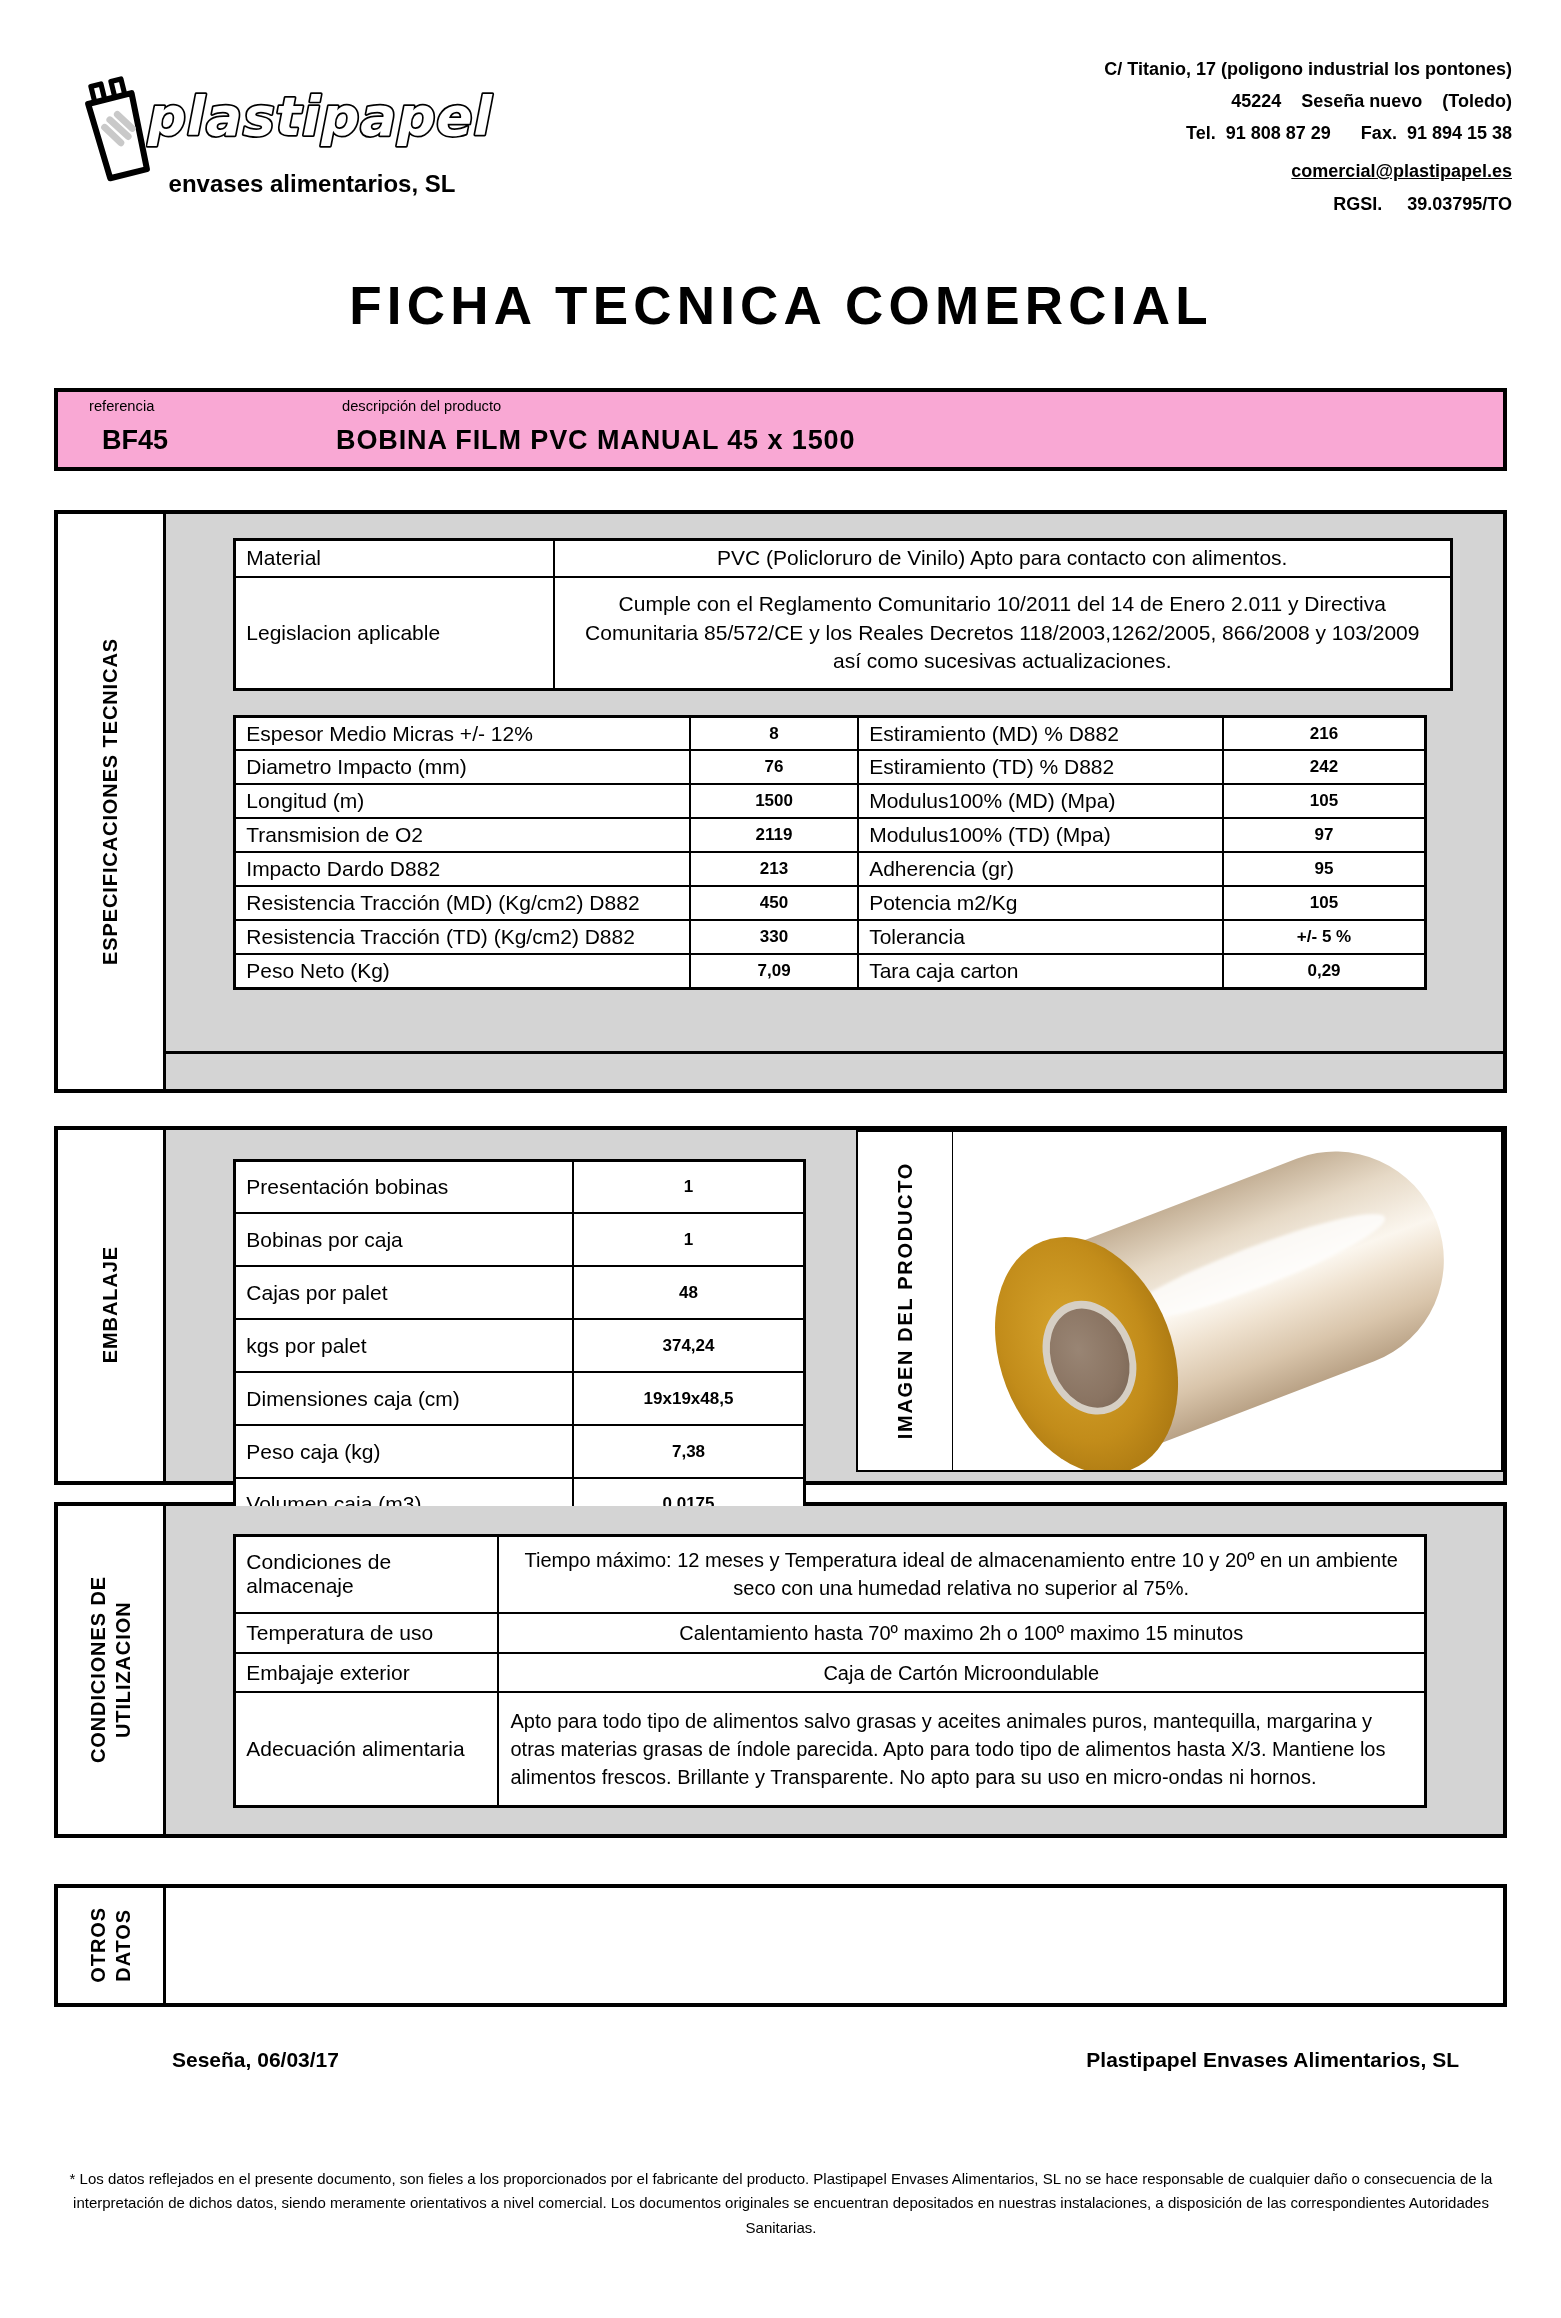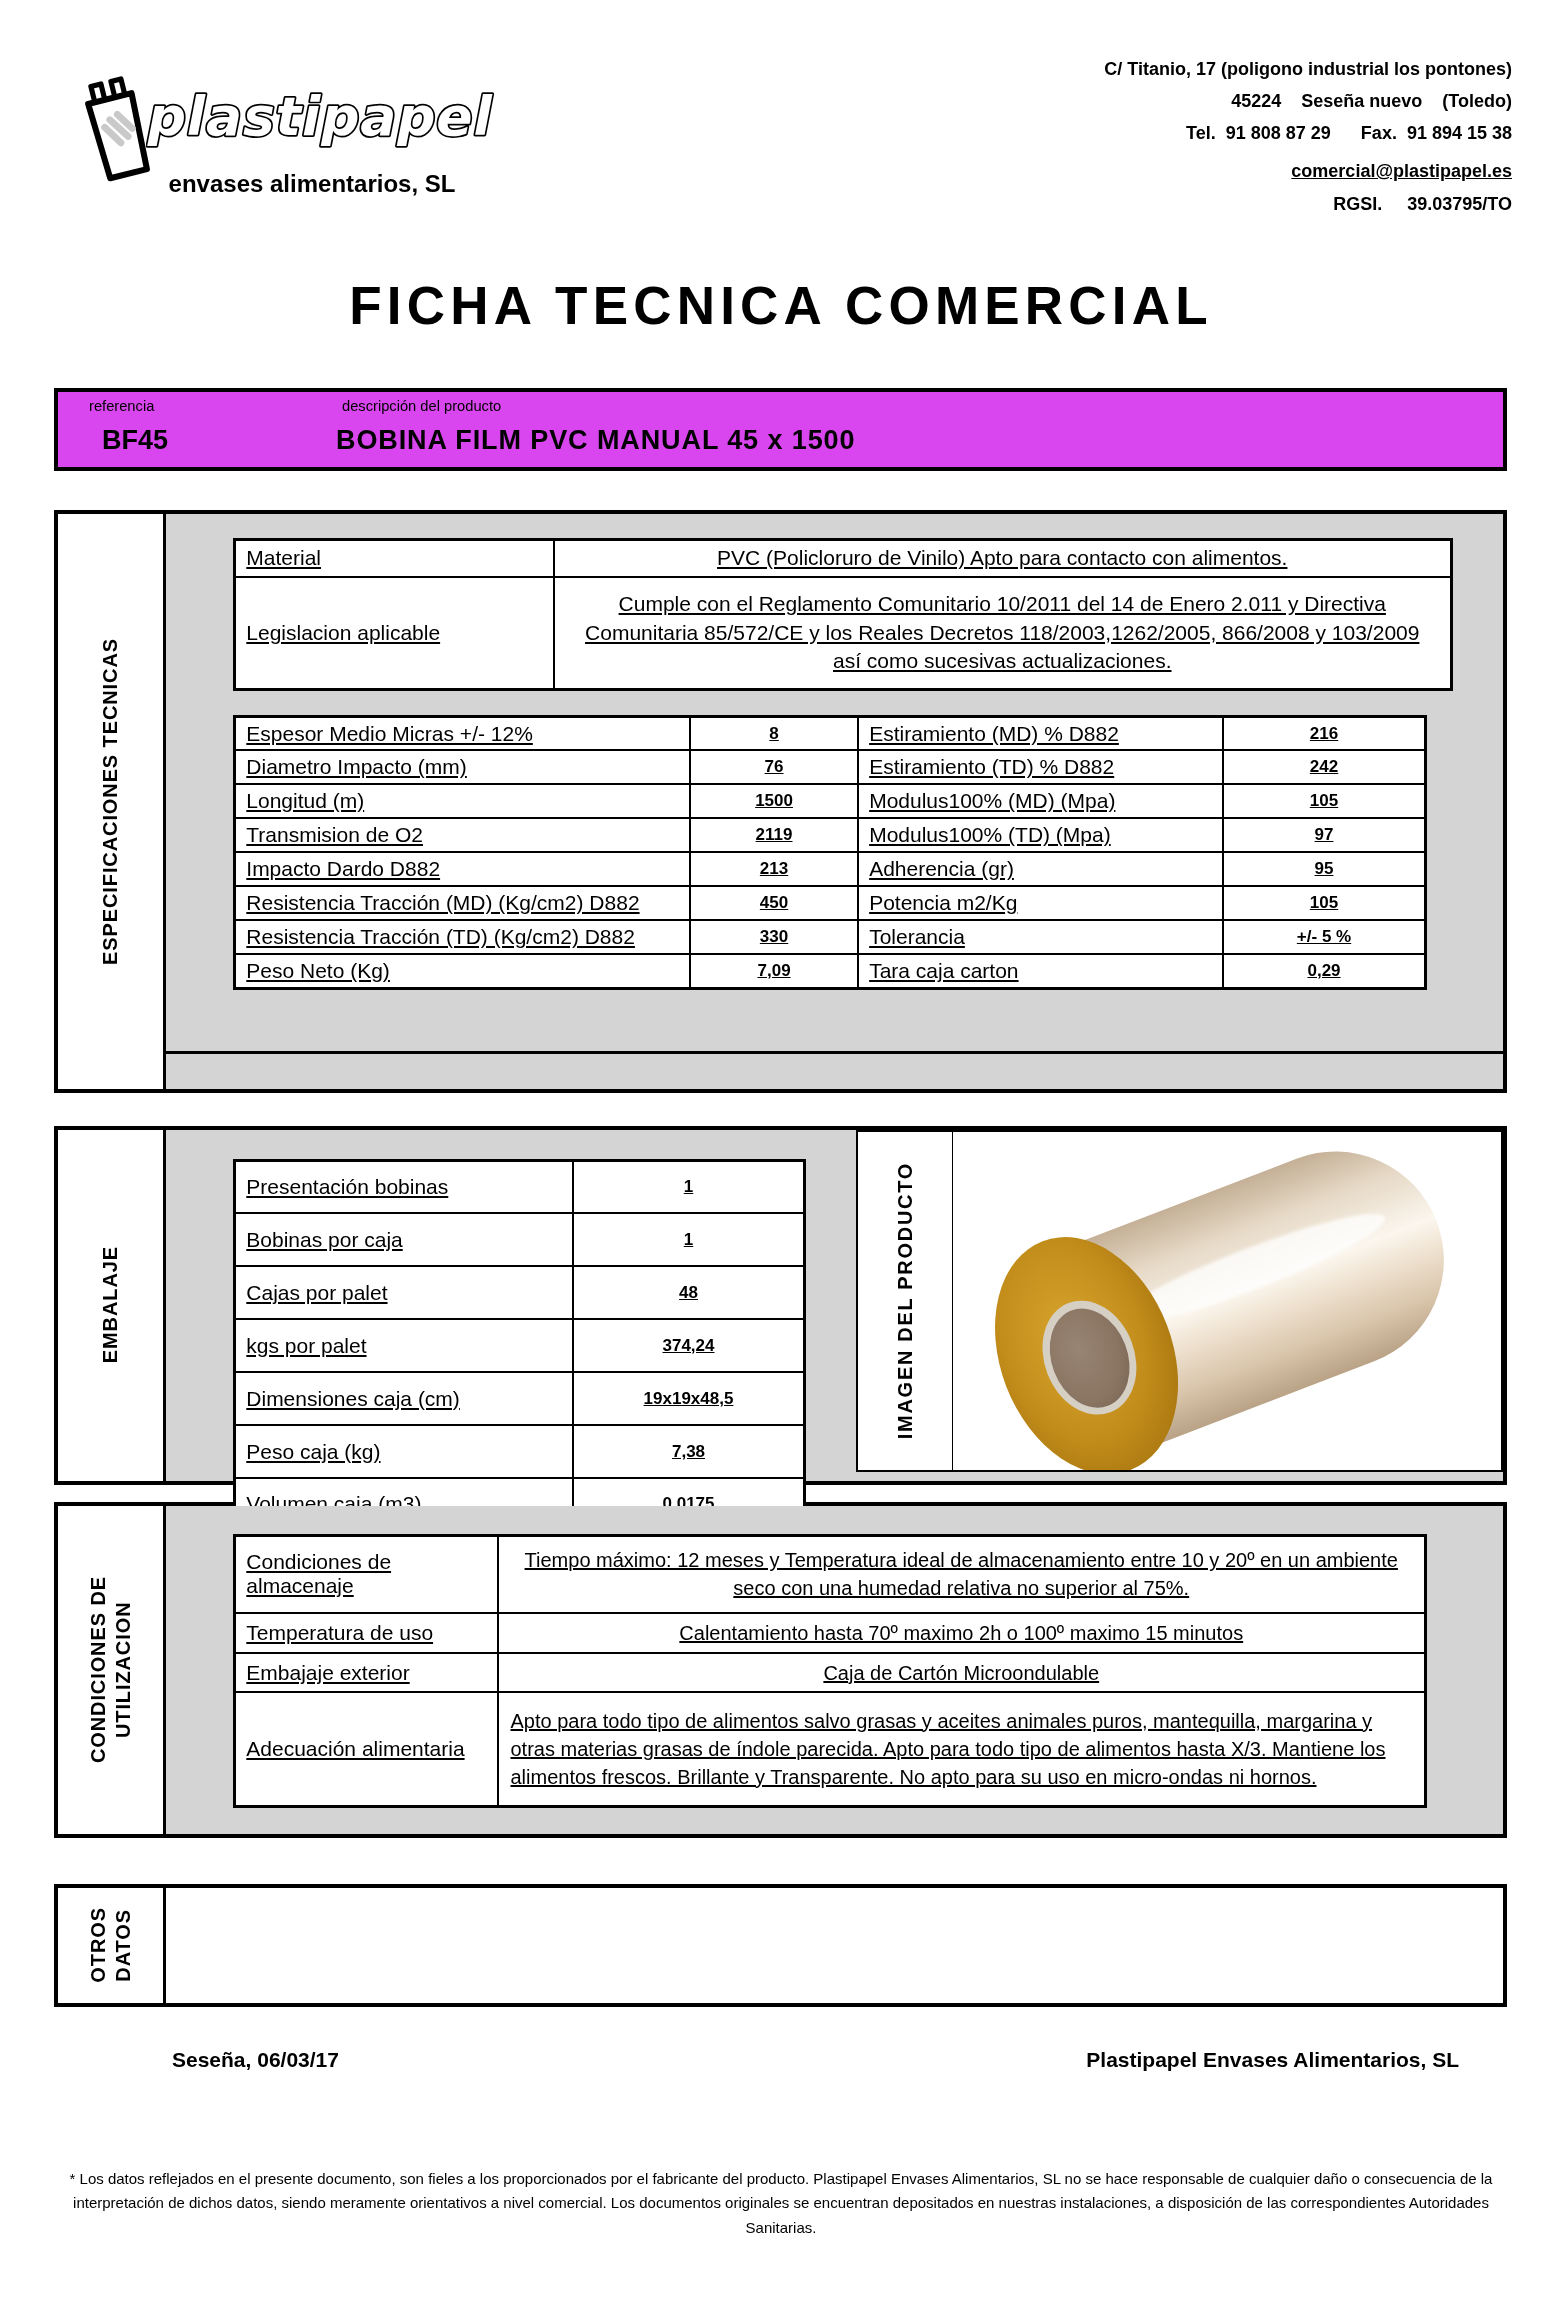--- a/index.html
+++ b/index.html
@@ -21,38 +21,38 @@
   .logo-sub { text-align: center; font-size: 24px; font-weight: 700; margin-top: -12px; margin-left: 52px; width: 414px; }
   .contact { position: absolute; top: 59px; right: 50px; text-align: right; font-weight: 700; font-size: 18px; }
   .contact div { margin-bottom: 11.2px; white-space: pre; }
   .contact .email { text-decoration: underline; margin-top: 17px; }
 
   .main-title { text-align: center; font-size: 53px; font-weight: 800; letter-spacing: 5.2px; margin-top: 15.5px; }
 
   
   .ref-box {
     position: relative; width: 1453px; margin: 52px 0 0 54px; height: 83px;
-    border: 4.3px solid #000; background: #d946ef;
+    border: 4.3px solid #000; background: #f9a8d4;
   }
   .ref-small { position: absolute; top: 6px; font-size: 14.7px; font-weight: 400; }
   .ref-small.r1 { left: 31px; }
   .ref-small.r2 { left: 284px; }
   .ref-big { position: absolute; top: 33px; font-size: 27px; font-weight: 800; }
   .ref-big.r1 { left: 44px; }
   .ref-big.r2 { left: 278px; letter-spacing: 0.9px; }
 
   
   .section { display: flex; width: 1453px; margin-left: 54px; border: 4.3px solid #000; background: #fff; }
   .side { flex: 0 0 108px; background: #fff; border-right: 3.4px solid #000; display: flex; align-items: center; justify-content: center; }
   .vlabel { writing-mode: vertical-rl; transform: rotate(180deg); font-weight: 700; font-size: 20px; letter-spacing: 0.9px; text-align: center; line-height: 1.25; }
   .vlabel div { display: block; }
   .content { flex: 1; background: #d4d4d4; position: relative; }
 
   
-  table { border-collapse: collapse; background: #fff; text-decoration: underline; }
+  table { border-collapse: collapse; background: #fff; }
   td { border: 2.6px solid #000; font-size: 21px; padding: 1.7px 10.3px; }
   .lbl { text-align: left; font-weight: 400; }
   .val { text-align: center; font-weight: 700; font-size: 17px; font-family: "Liberation Sans", sans-serif; }
 
   
   .specs-content { height: 575px; padding: 24px 0 0 67px; }
   .tbl-material { width: 1220px; border: 3.4px solid #000; }
   .tbl-material td.c1 { width: 319px; }
   .tbl-material tr.row-leg td { height: 112px; }
   .tbl-material .big-val { text-align: center; font-weight: 400; font-size: 21px; line-height: 1.38; padding: 3.4px 17px; }

